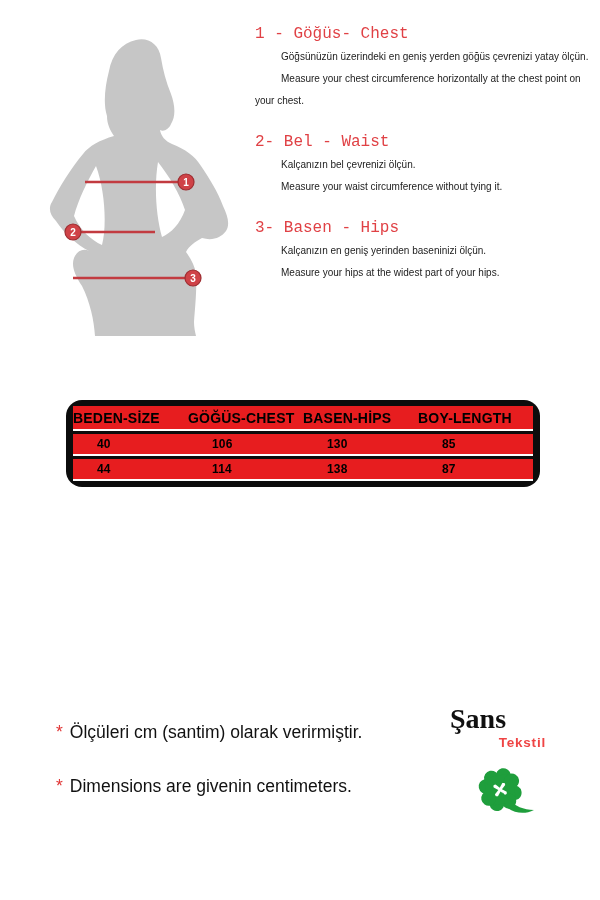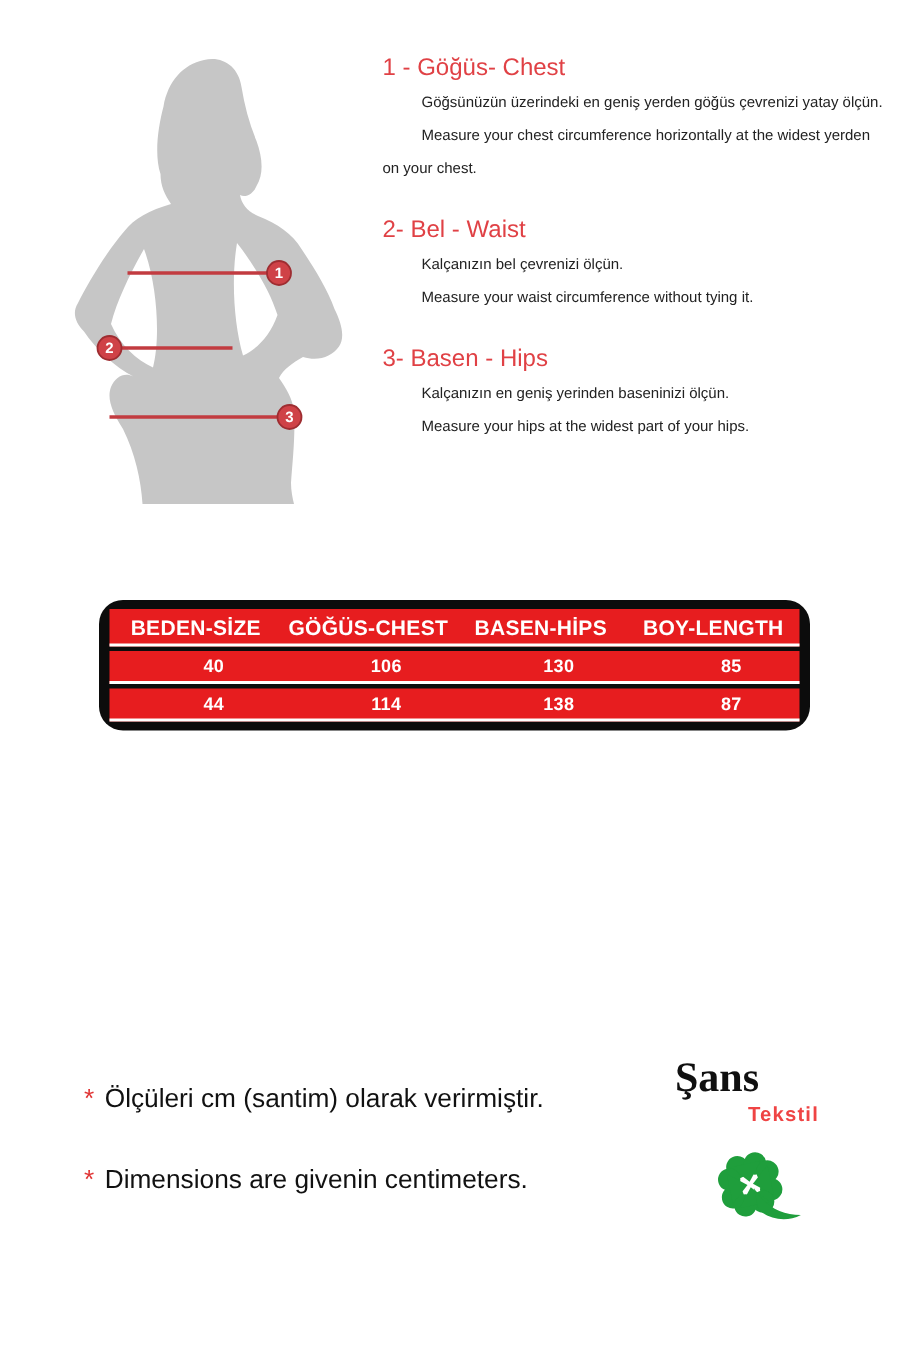--- a/index.html
+++ b/index.html
@@ -10,38 +10,39 @@
   
   .figure-wrap{position:absolute;left:28px;top:18px;width:224px;height:332px;}
   .sil{fill:var(--silhouette-gray,#c6c6c6);}
   .mline{stroke:var(--line-red,#c23b40);stroke-width:2.4px;}
   .badge-circle{fill:var(--badge-red,#cf4247);stroke:#9e2d31;stroke-width:1.2px;}
   .badge-num{fill:#ffffff;font:bold 10px "Liberation Sans",sans-serif;text-anchor:middle;}
   
   .guide{position:absolute;left:255px;top:24px;width:338px;color:var(--text-black,#222);}
   .guide section{margin:0 0 20px 0;}
   .guide h3{
-    margin:12px 0 2px 0;font-size:16px;line-height:20px;font-weight:normal;
+    margin:0 0 2px 0;font-size:16px;line-height:20px;font-weight:normal;
     color:var(--heading-red,#e04145);
+    font-family:Liberation Mono, monospace;
   }
   .guide p{margin:0;font-size:10px;line-height:22px;text-indent:26px;}
   
   .size-table{
     position:absolute;left:66px;top:400px;width:474px;box-sizing:border-box;
     background:var(--table-frame-black,#0c0c0c);border-radius:16px;
     padding:6px 7px;display:flex;flex-direction:column;row-gap:3px;
   }
   .t-row{
     display:flex;background:var(--table-red,#e71d1f);
     border-bottom:2px solid #ffffff;align-items:center;
   }
   .t-row.t-head{height:23px;}
   .t-row.t-data{height:20px;}
   .t-cell{
-    flex:1;text-align:center;color:#ffffff;font-weight:bold;
+    flex:1;color:#000000;font-weight:bold;
     font-size:14px;letter-spacing:0.2px;
   }
   .t-data .t-cell{font-size:12px;margin-left:24px;}
   
   .note{position:absolute;left:56px;font-size:17.5px;font-weight:normal;color:var(--note-black,#111);}
   .note .star{color:var(--star-red,#e03434);margin-right:7px;}
   .note1{top:722px;}
   .note2{top:776px;}
   
   .brand{position:absolute;left:450px;top:700px;width:100px;}
@@ -106,21 +107,21 @@
         <circle class="badge-circle" cx="165" cy="260" r="8"></circle>
         <text class="badge-num" x="165" y="263.5">3</text>
       </g>
     </svg>
   </div>
 
   <div class="guide">
     <section>
       <h3>1 - Göğüs- Chest</h3>
       <p>Göğsünüzün üzerindeki en geniş yerden göğüs çevrenizi yatay ölçün.</p>
-      <p>Measure your chest circumference horizontally at the widest yerden on your chest.</p>
+      <p>Measure your chest circumference horizontally at the chest point on your chest.</p>
     </section>
     <section>
       <h3>2- Bel - Waist</h3>
       <p>Kalçanızın bel çevrenizi ölçün.</p>
       <p>Measure your waist circumference without tying it.</p>
     </section>
     <section>
       <h3>3- Basen - Hips</h3>
       <p>Kalçanızın en geniş yerinden baseninizi ölçün.</p>
       <p>Measure your hips at the widest part of your hips.</p>

